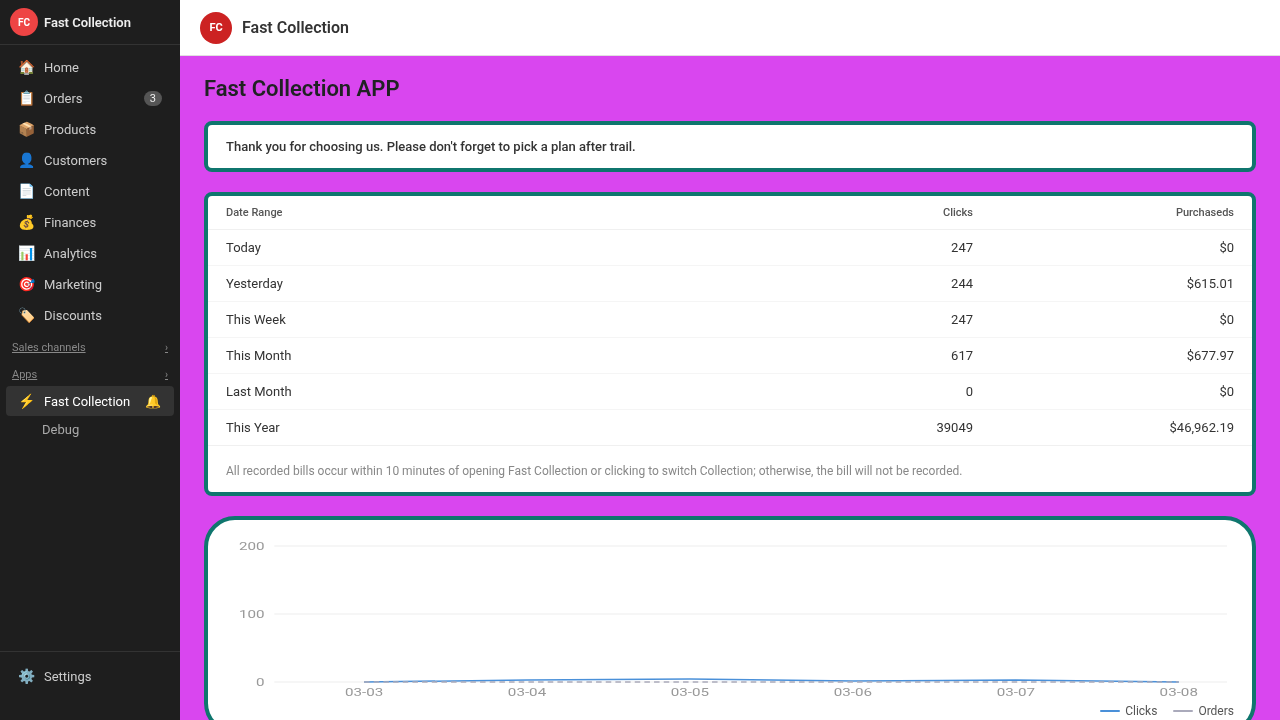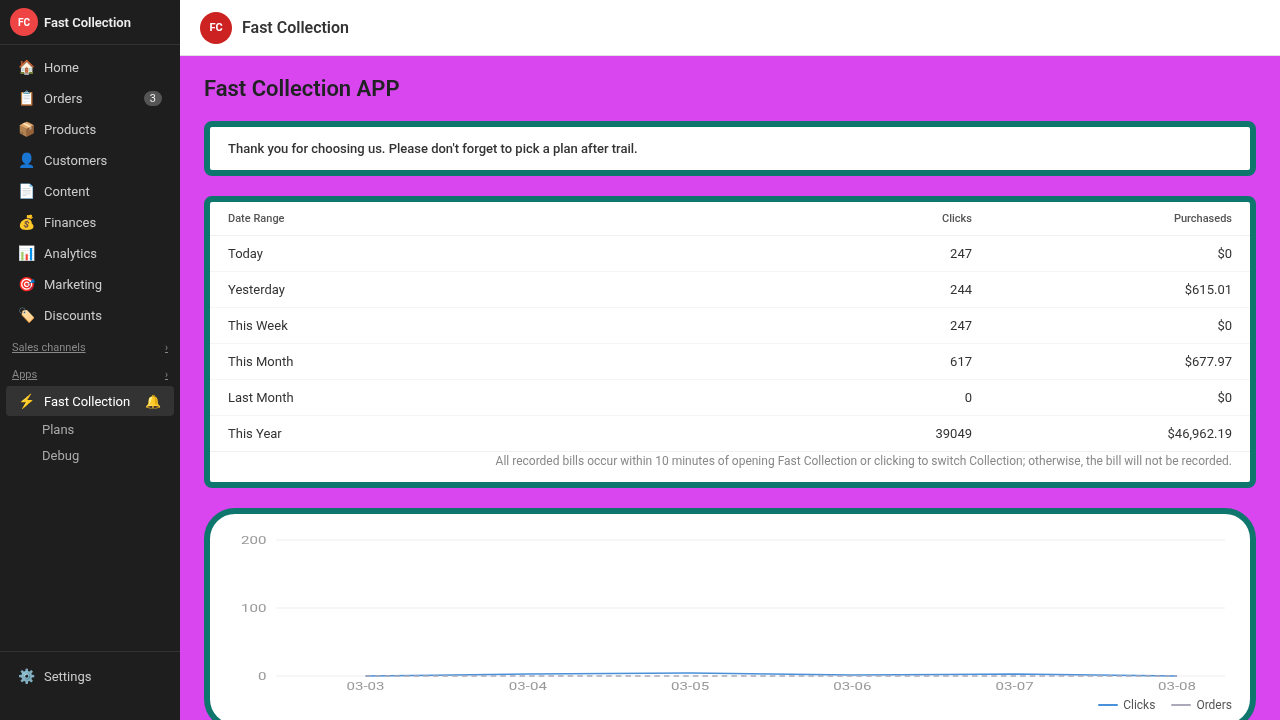--- a/index.html
+++ b/index.html
@@ -119,21 +119,21 @@
 
     .page-title {
       font-size: 22px;
       font-weight: 600;
       color: #202223;
       margin-bottom: 20px;
     }
 
     .card {
       background: #fff;
-      border: 6px solid #0f766e;
+      border: 4px solid #0f766e;
       border-radius: 8px;
       margin-bottom: 20px;
     }
 
     .notice-bar {
       padding: 14px 18px;
       font-size: 13px;
       color: #333;
       font-weight: 500;
     }
@@ -157,24 +157,24 @@
       color: #333;
       border-bottom: 1px solid #f5f5f5;
     }
     .stats-table td:not(:first-child) { text-align: right; }
     .stats-table tr:last-of-type td { border-bottom: none; }
     .stats-table .date-col { width: 50%; }
     .stats-table .clicks-col { width: 25%; }
     .stats-table .purchased-col { width: 25%; }
 
     .table-note {
-      padding: 2px 18px 14px;
+      padding: 18px 18px 14px;
       font-size: 12px;
       color: #888;
-      text-align: right;
+      text-align: left;
       border-top: 1px solid #f0f0f0;
     }
 
     
     .chart-card {
       padding: 16px 18px 12px;
       border-radius: 31px;
     }
     .chart-area {
       position: relative;
@@ -271,21 +271,20 @@
       <span class="chevron">›</span>
     </div>
 
     <div class="sidebar-item active">
       <span class="icon">⚡</span>
       <span>Fast Collection</span>
       <span style="margin-left:auto; font-size:13px; color:#999;">🔔</span>
     </div>
 
     <div id="subitems-container">
-        <div class="sidebar-subitem">Plans</div>
         <div class="sidebar-subitem">Debug</div>
       </div>
   </div>
 
   <div class="sidebar-footer">
     <div class="sidebar-item">
       <span class="icon">⚙️</span>
       <span>Settings</span>
     </div>
   </div>

